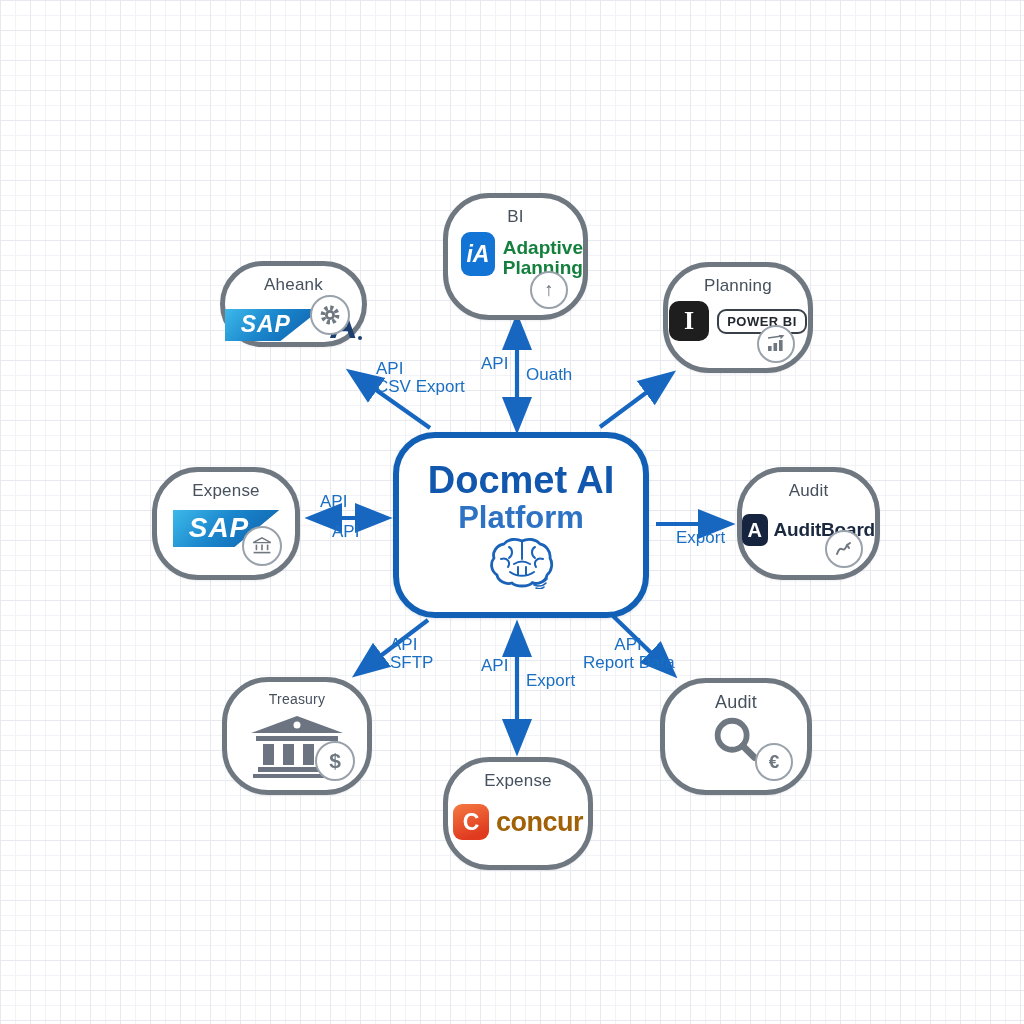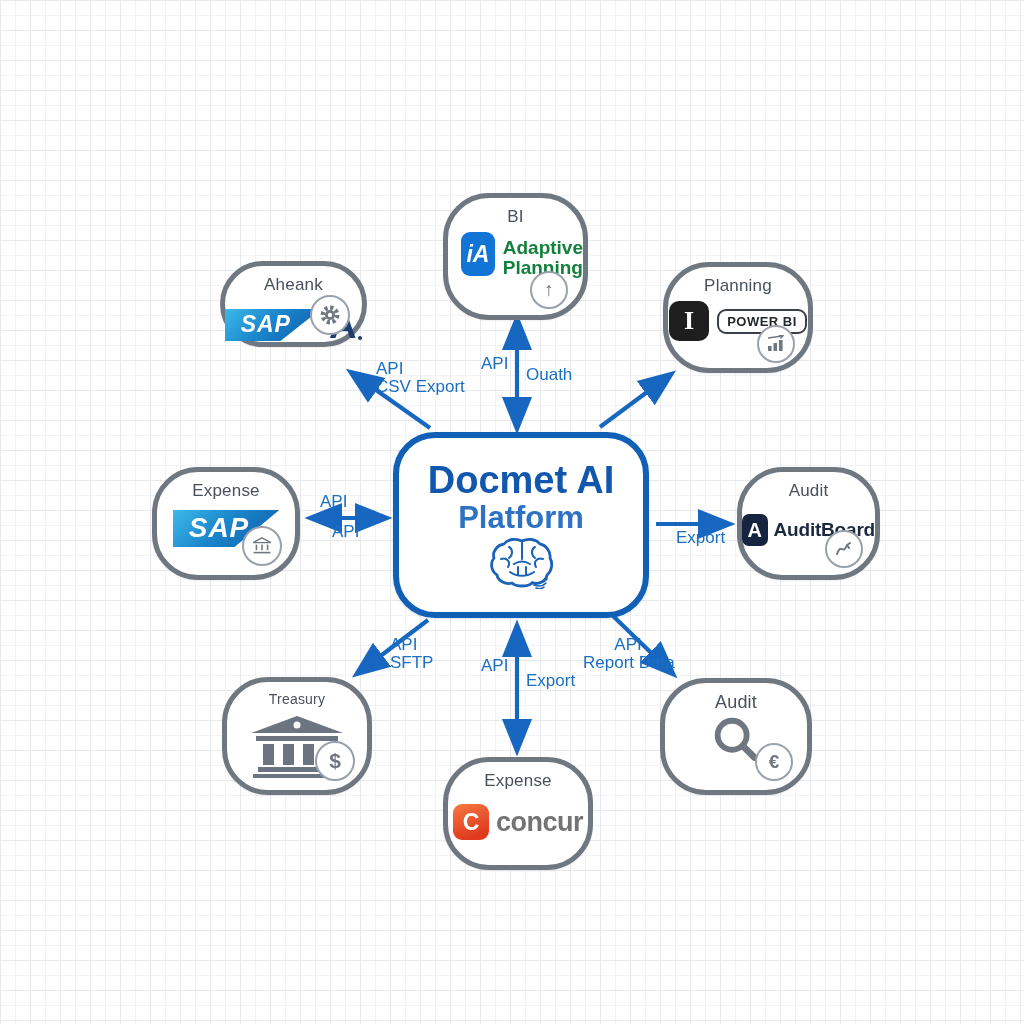--- a/index.html
+++ b/index.html
@@ -34,21 +34,21 @@
 
   .mark{display:flex;align-items:center;justify-content:center;color:#fff;font-weight:800;box-sizing:border-box;}
   .mark-adaptive{width:44px;height:44px;border-radius:9px;background:#1274d4;font-size:23px;font-style:italic;}
   .mark-powerbi{width:40px;height:40px;border-radius:10px;background:#1e1e1e;font-family:"Liberation Serif",serif;font-size:26px;}
   .mark-auditboard{width:32px;height:32px;border-radius:7px;background:#16243f;font-size:20px;}
   .mark-concur{width:36px;height:36px;border-radius:9px;background:linear-gradient(160deg,#f57a42 0%,#e03b1f 80%);font-size:23px;}
 
   .adaptive-name{font-size:19px;line-height:20px;font-weight:700;color:#15803d;text-align:left;margin-top:8px;}
   .powerbi-pill{border:2px solid #3a4049;border-radius:9px;padding:3px 8px;font-size:13px;font-weight:700;color:#23282e;letter-spacing:.5px;background:#fff;}
   .auditboard-name{font-size:19px;font-weight:800;color:#1b2940;letter-spacing:-.2px;}
-  .concur-name{font-size:27px;font-weight:700;color:#737373;letter-spacing:-.5px;}
+  .concur-name{font-size:27px;font-weight:700;color:#a16207;letter-spacing:-.5px;}
   .badge-glyph{font-size:19px;font-weight:700;}
 
   .platform{position:absolute;left:393px;top:432px;width:256px;height:186px;border:6px solid #1160b6;border-radius:42px;background:#fff;box-sizing:border-box;display:flex;flex-direction:column;align-items:center;justify-content:center;box-shadow:0 1px 3px rgba(20,60,120,.15);}
   .platform-title{font-size:38px;font-weight:800;color:#1157ad;line-height:1.05;}
   .platform-sub{font-size:31px;font-weight:700;color:#2e72c4;line-height:1.05;margin-top:1px;}
 </style>
 </head>
 <body>
 
 <div class="canvas">

